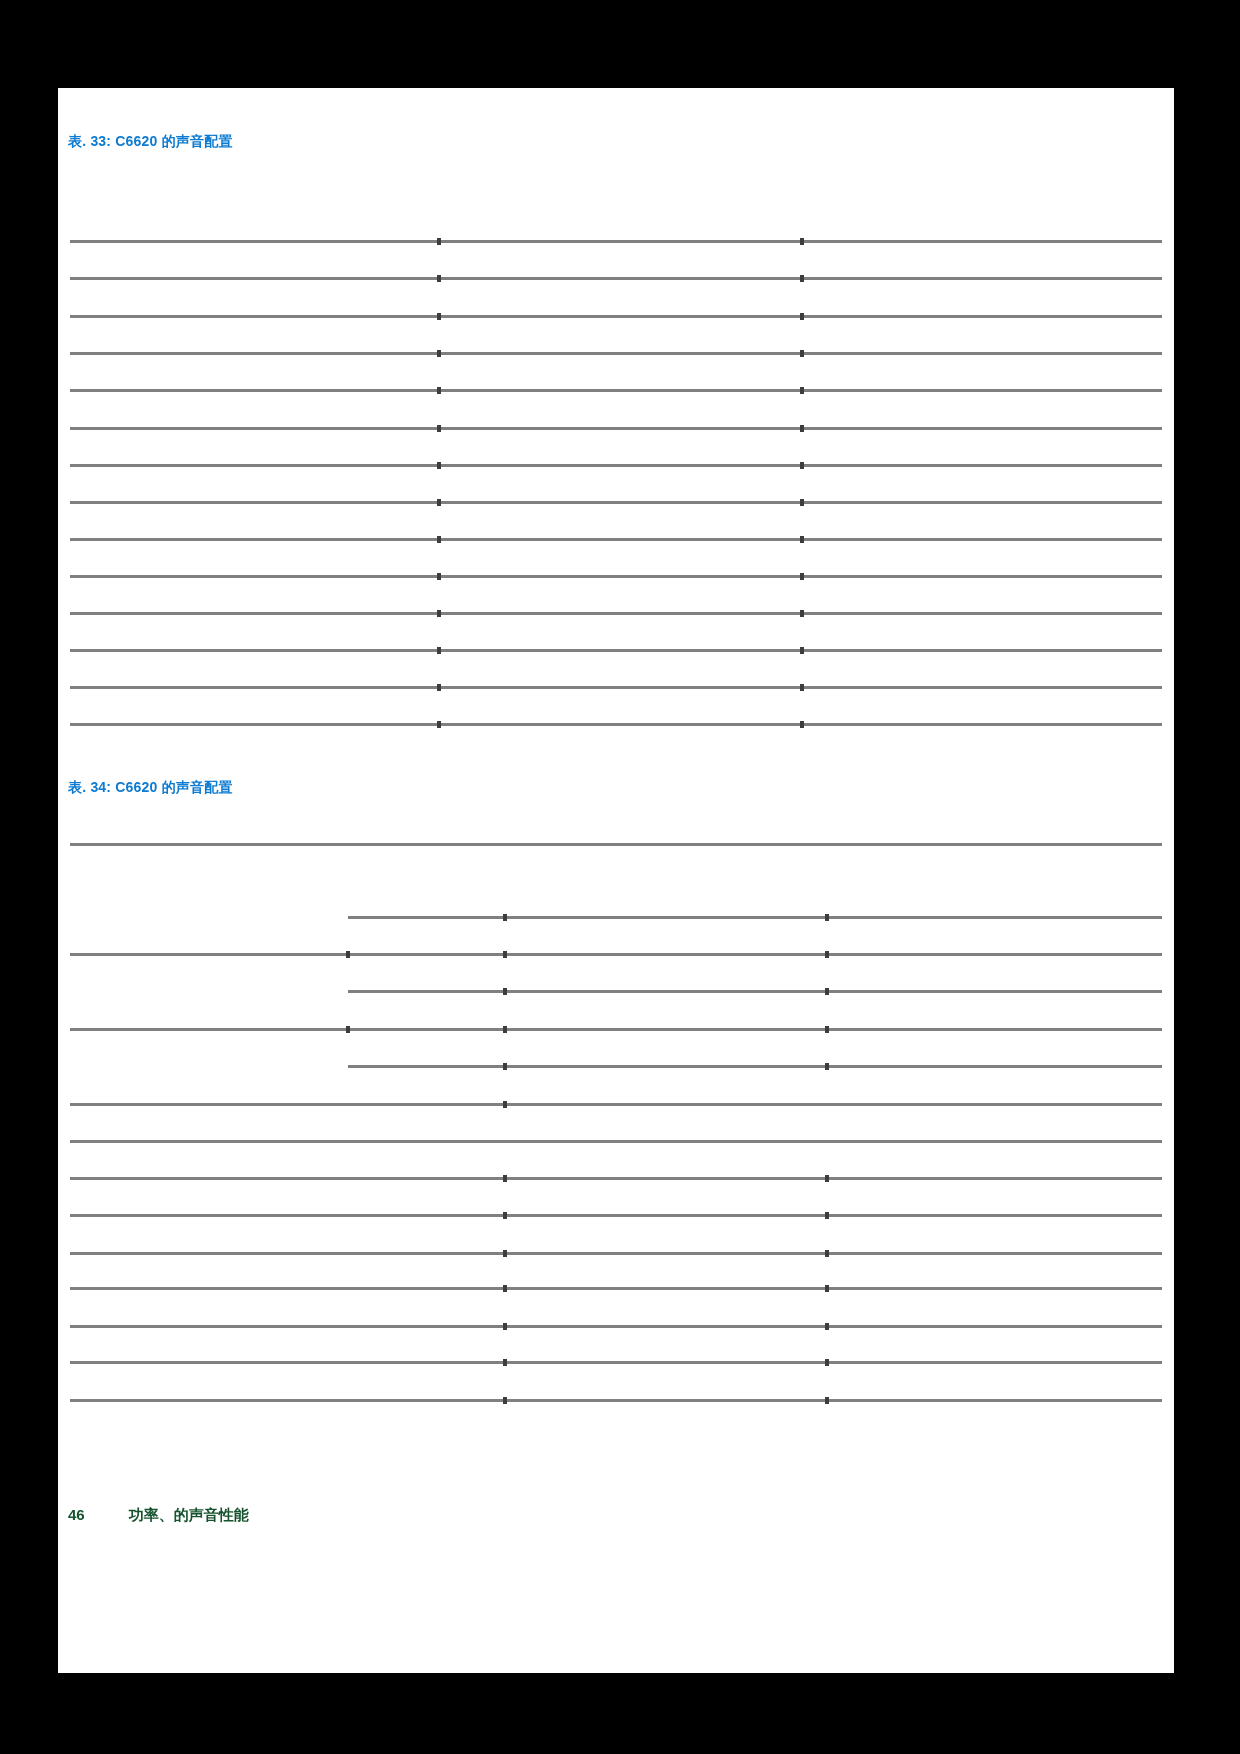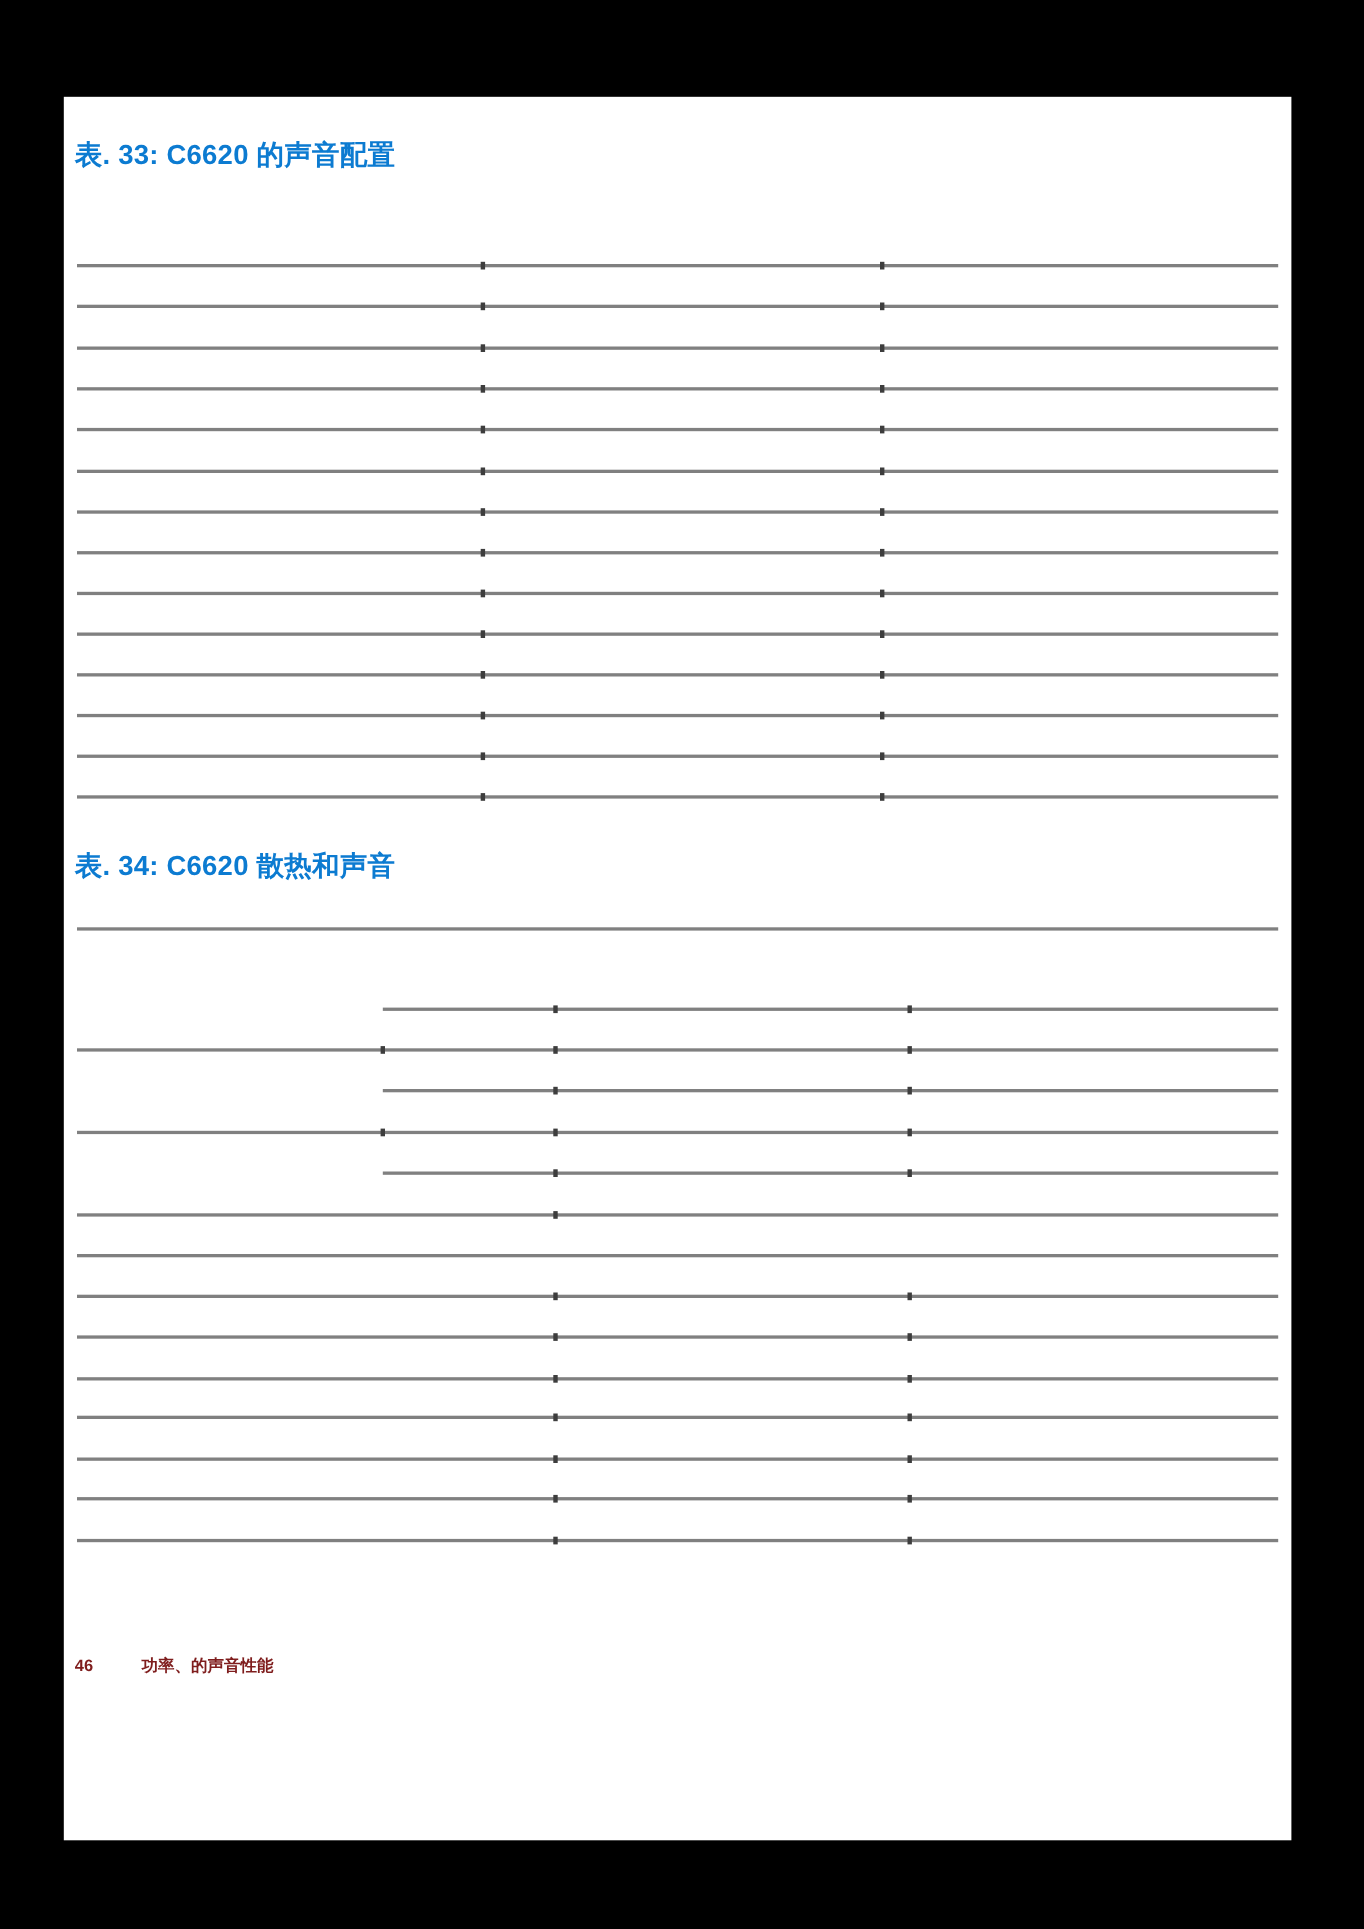--- a/index.html
+++ b/index.html
@@ -10,21 +10,21 @@
     overflow:hidden;
     font-family:"Liberation Sans","DejaVu Sans",sans-serif;
   }
   .bar{position:absolute;background:#000000;}
   .bar-top{left:0;top:0;width:1240px;height:88px;}
   .bar-bottom{left:0;top:1673px;width:1240px;height:81px;}
   .bar-left{left:0;top:0;width:58px;height:1754px;}
   .bar-right{left:1174px;top:0;width:66px;height:1754px;}
   .table-title{
     position:absolute;left:68px;
-    font-size:25px;font-weight:bold;
+    font-size:14px;font-weight:bold;
     line-height:24px;
     letter-spacing:0.2px;
   }
   #title-table-33{top:129px;}
   #title-table-34{top:775px;}
   .table-layer{position:absolute;left:0;top:0;width:1240px;height:1754px;pointer-events:none;}
   .hline{position:absolute;height:3px;}
   .tick{position:absolute;width:4px;height:7px;}
   .footer{
     position:absolute;left:68px;top:1504px;
@@ -80,21 +80,21 @@
       <div class="tick" style="left: 437px; top: 647px; background: rgb(61, 61, 61);"></div>
       <div class="tick" style="left: 800px; top: 647px; background: rgb(61, 61, 61);"></div>
       <div class="hline" style="left: 70px; top: 686px; width: 1092px; background: rgb(128, 128, 128);"></div>
       <div class="tick" style="left: 437px; top: 684px; background: rgb(61, 61, 61);"></div>
       <div class="tick" style="left: 800px; top: 684px; background: rgb(61, 61, 61);"></div>
       <div class="hline" style="left: 70px; top: 723px; width: 1092px; background: rgb(128, 128, 128);"></div>
       <div class="tick" style="left: 437px; top: 721px; background: rgb(61, 61, 61);"></div>
       <div class="tick" style="left: 800px; top: 721px; background: rgb(61, 61, 61);"></div>
     </div>
 
-  <div class="table-title" id="title-table-34" style="color: rgb(12, 123, 209);">表. 34: C6620 散热和声音</div>
+  <div class="table-title" id="title-table-34" style="color: rgb(12, 123, 209);">表. 34: C6620 的声音配置</div>
 
   <div class="table-layer">
       <div class="hline" style="left: 70px; top: 843px; width: 1092px; background: rgb(128, 128, 128);"></div>
       <div class="hline" style="left: 348px; top: 916px; width: 814px; background: rgb(128, 128, 128);"></div>
       <div class="tick" style="left: 503px; top: 914px; background: rgb(61, 61, 61);"></div>
       <div class="tick" style="left: 825px; top: 914px; background: rgb(61, 61, 61);"></div>
       <div class="hline" style="left: 70px; top: 953px; width: 1092px; background: rgb(128, 128, 128);"></div>
       <div class="tick" style="left: 346px; top: 951px; background: rgb(61, 61, 61);"></div>
       <div class="tick" style="left: 503px; top: 951px; background: rgb(61, 61, 61);"></div>
       <div class="tick" style="left: 825px; top: 951px; background: rgb(61, 61, 61);"></div>
@@ -127,21 +127,21 @@
       <div class="tick" style="left: 503px; top: 1323px; background: rgb(61, 61, 61);"></div>
       <div class="tick" style="left: 825px; top: 1323px; background: rgb(61, 61, 61);"></div>
       <div class="hline" style="left: 70px; top: 1361px; width: 1092px; background: rgb(128, 128, 128);"></div>
       <div class="tick" style="left: 503px; top: 1359px; background: rgb(61, 61, 61);"></div>
       <div class="tick" style="left: 825px; top: 1359px; background: rgb(61, 61, 61);"></div>
       <div class="hline" style="left: 70px; top: 1399px; width: 1092px; background: rgb(128, 128, 128);"></div>
       <div class="tick" style="left: 503px; top: 1397px; background: rgb(61, 61, 61);"></div>
       <div class="tick" style="left: 825px; top: 1397px; background: rgb(61, 61, 61);"></div>
     </div>
 
-  <div class="footer" style="color: #7f1d1d;">
+  <div class="footer" style="color: #14532d;">
     <span class="page-num">46</span>
     <span class="section">功率、的声音性能</span>
   </div>
 
   <div class="bar bar-top"></div>
   <div class="bar bar-bottom"></div>
   <div class="bar bar-left"></div>
   <div class="bar bar-right"></div>
 
 </div>

